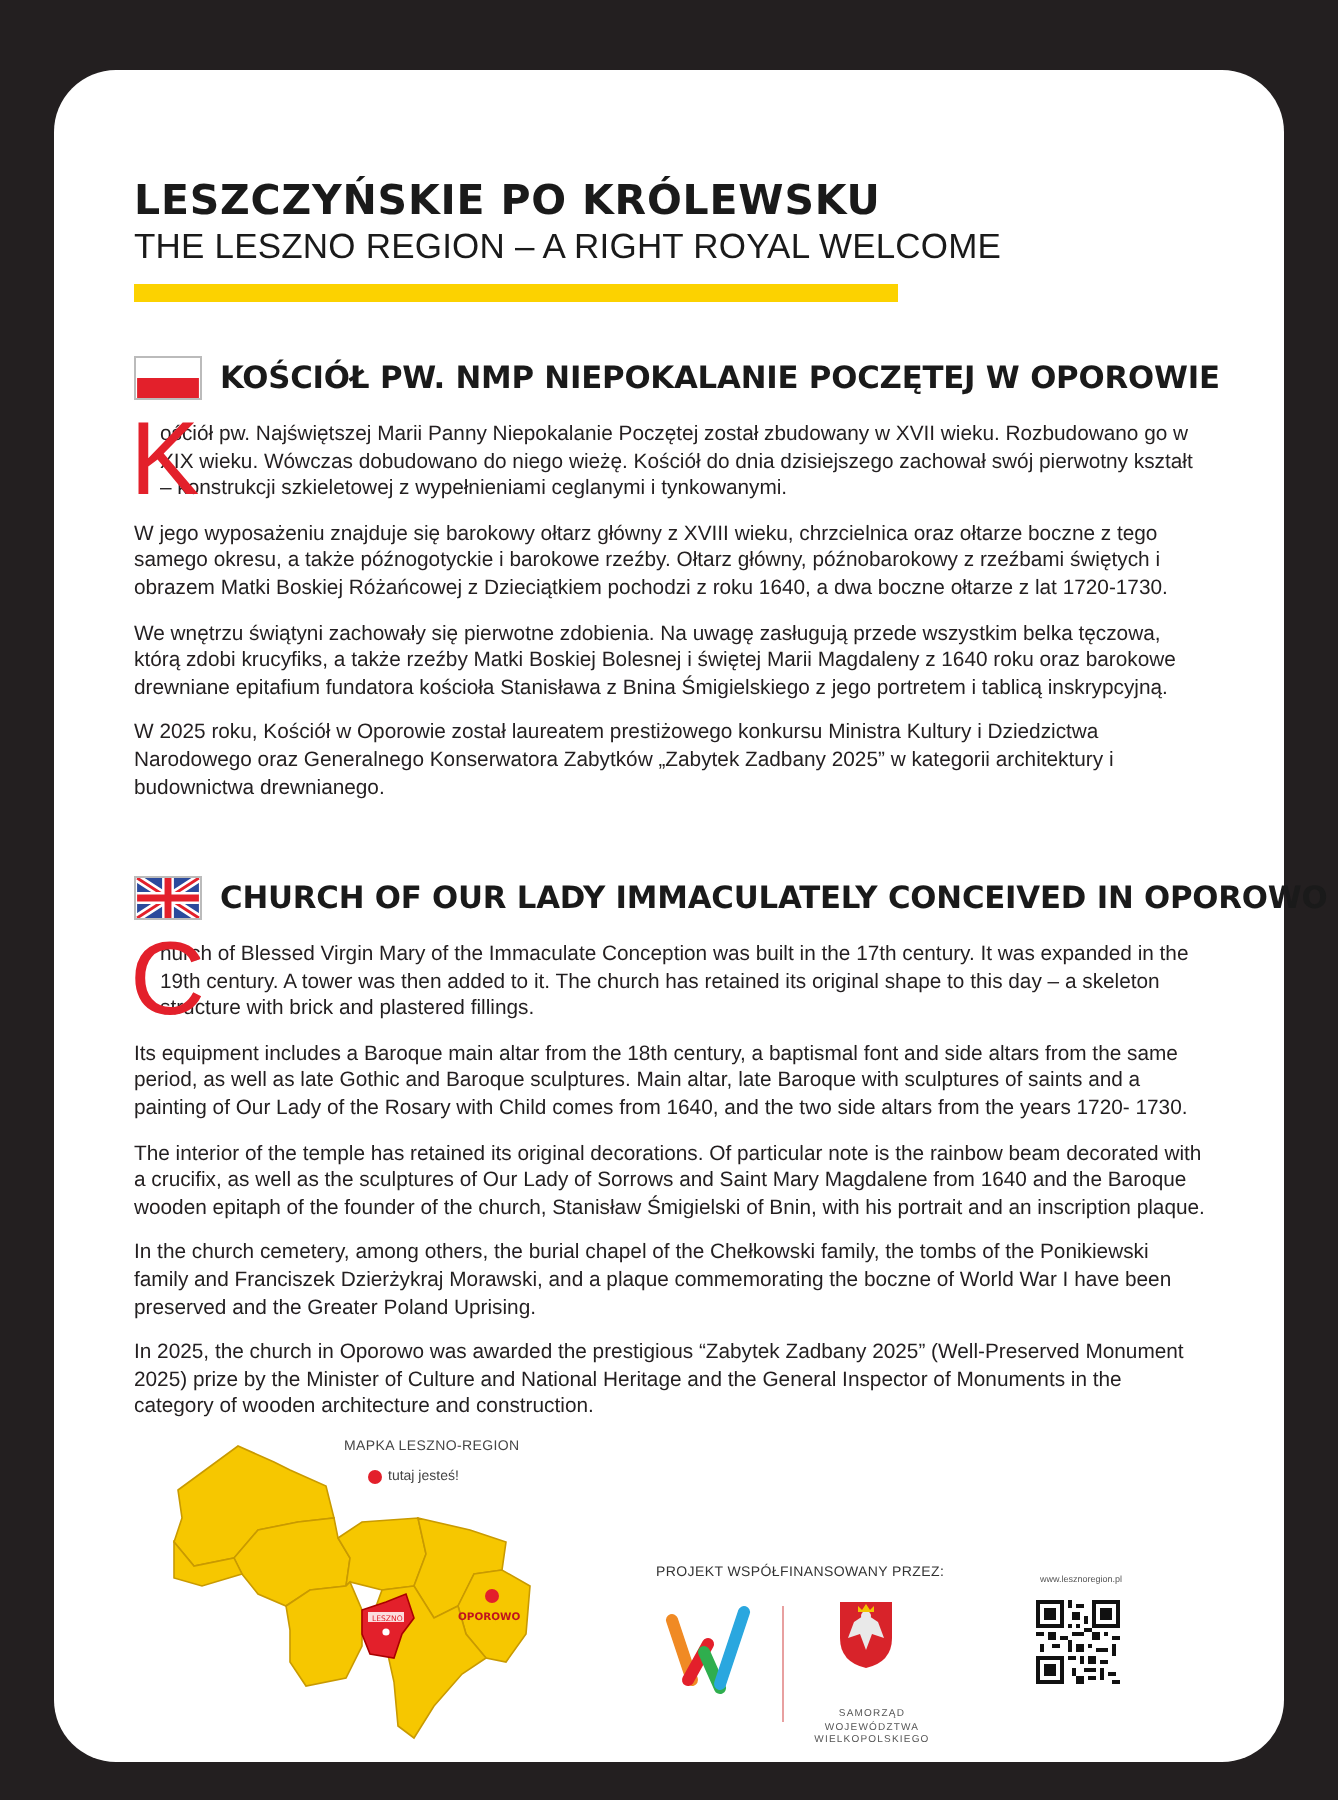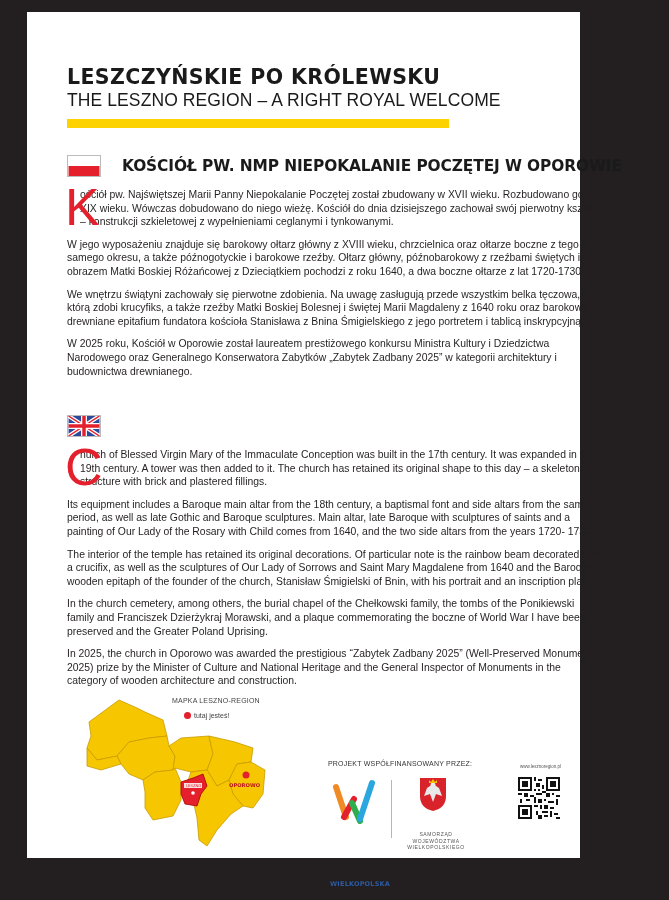--- a/index.html
+++ b/index.html
@@ -1,35 +1,36 @@
 <!DOCTYPE html>
 <html><head>
 <meta charset="utf-8">
 <style>
   * { box-sizing: border-box; margin: 0; padding: 0; }
   html, body { width: 669px; height: 900px; background: #231f20; overflow: hidden; }
   body { font-family: "DejaVu Sans", "Liberation Sans", sans-serif; color: #231f20; }
   .board {
-    position: absolute; left: 27px; top: 12px; width: 553px; height: 846px;
+    position: absolute; left: 27px; top: 35px; width: 615px; height: 846px;
     background: #ffffff;
+    border-radius: 31px;
   }
   .header { position: absolute; left: 40px; top: 53px; width: 400px; }
   .title-pl {
     font-family: "DejaVu Sans", sans-serif; font-weight: bold;
     font-size: 20.5px; letter-spacing: 0.4px; line-height: 24px; color: #1a1a1a;
     white-space: nowrap;
   }
   .title-en {
     font-family: "Liberation Sans", sans-serif;
     font-size: 17.5px; line-height: 22px; color: #1a1a1a; white-space: nowrap; letter-spacing: 0.1px;
   }
   .yellow-bar { margin-top: 8px; width: 382px; height: 9px; background: #fcd200; }
   .logo { position: absolute; left: 458px; top: 40px; width: 110px; height: 82px; }
 
-  .section-head { position: absolute; left: 40px; display: flex; align-items: center; white-space: nowrap; gap: 12px; }
+  .section-head { position: absolute; left: 40px; display: flex; align-items: center; white-space: nowrap; }
   .flag { width: 34px; height: 22px; margin-right: 9px; border: 1px solid #bbb; }
   .section-title {
     font-family: "DejaVu Sans", sans-serif; font-size: 15.4px; font-weight: 600; color: #1a1a1a;
     letter-spacing: -0.1px;
   }
   .text-block {
     position: absolute; left: 40px; width: 536px;
     font-family: "Liberation Sans", sans-serif; font-size: 10.4px; line-height: 13.6px; color: #231f20;
   }
   .text-block p { margin-bottom: 9px; }
@@ -101,20 +102,21 @@
   </div>
 
   <div class="section-head" style="top:403px;">
     <svg class="flag" viewBox="0 0 34 22">
       <rect width="34" height="22" fill="#2b4a9c"></rect>
       <path d="M0 0 L34 22 M34 0 L0 22" stroke="#fff" stroke-width="4.5"></path>
       <path d="M0 0 L34 22 M34 0 L0 22" stroke="#e3202b" stroke-width="1.6"></path>
       <path d="M17 0 V22 M0 11 H34" stroke="#fff" stroke-width="6.5"></path>
       <path d="M17 0 V22 M0 11 H34" stroke="#e3202b" stroke-width="3.8"></path>
     </svg>
+    <span class="section-title">CHURCH OF OUR LADY IMMACULATELY CONCEIVED IN OPOROWO</span>
   </div>
 
   <div class="text-block" style="top:436px;">
     <p class="dropcap-para">
       <span class="dropcap">C</span>
       <span>hurch of Blessed Virgin Mary of the Immaculate Conception was built in the 17th century. It was expanded in the 19th century. A tower was then added to it. The church has retained its original shape to this day – a skeleton structure with brick and plastered fillings.</span>
     </p>
     <p>Its equipment includes a Baroque main altar from the 18th century, a baptismal font and side altars from the same period, as well as late Gothic and Baroque sculptures. Main altar, late Baroque with sculptures of saints and a painting of Our Lady of the Rosary with Child comes from 1640, and the two side altars from the years 1720- 1730.</p>
     <p>The interior of the temple has retained its original decorations. Of particular note is the rainbow beam decorated with a crucifix, as well as the sculptures of Our Lady of Sorrows and Saint Mary Magdalene from 1640 and the Baroque wooden epitaph of the founder of the church, Stanisław Śmigielski of Bnin, with his portrait and an inscription plaque.</p>
     <p>In the church cemetery, among others, the burial chapel of the Chełkowski family, the tombs of the Ponikiewski family and Franciszek Dzierżykraj Morawski, and a plaque commemorating the boczne of World War I have been preserved and the Greater Poland Uprising.</p>

